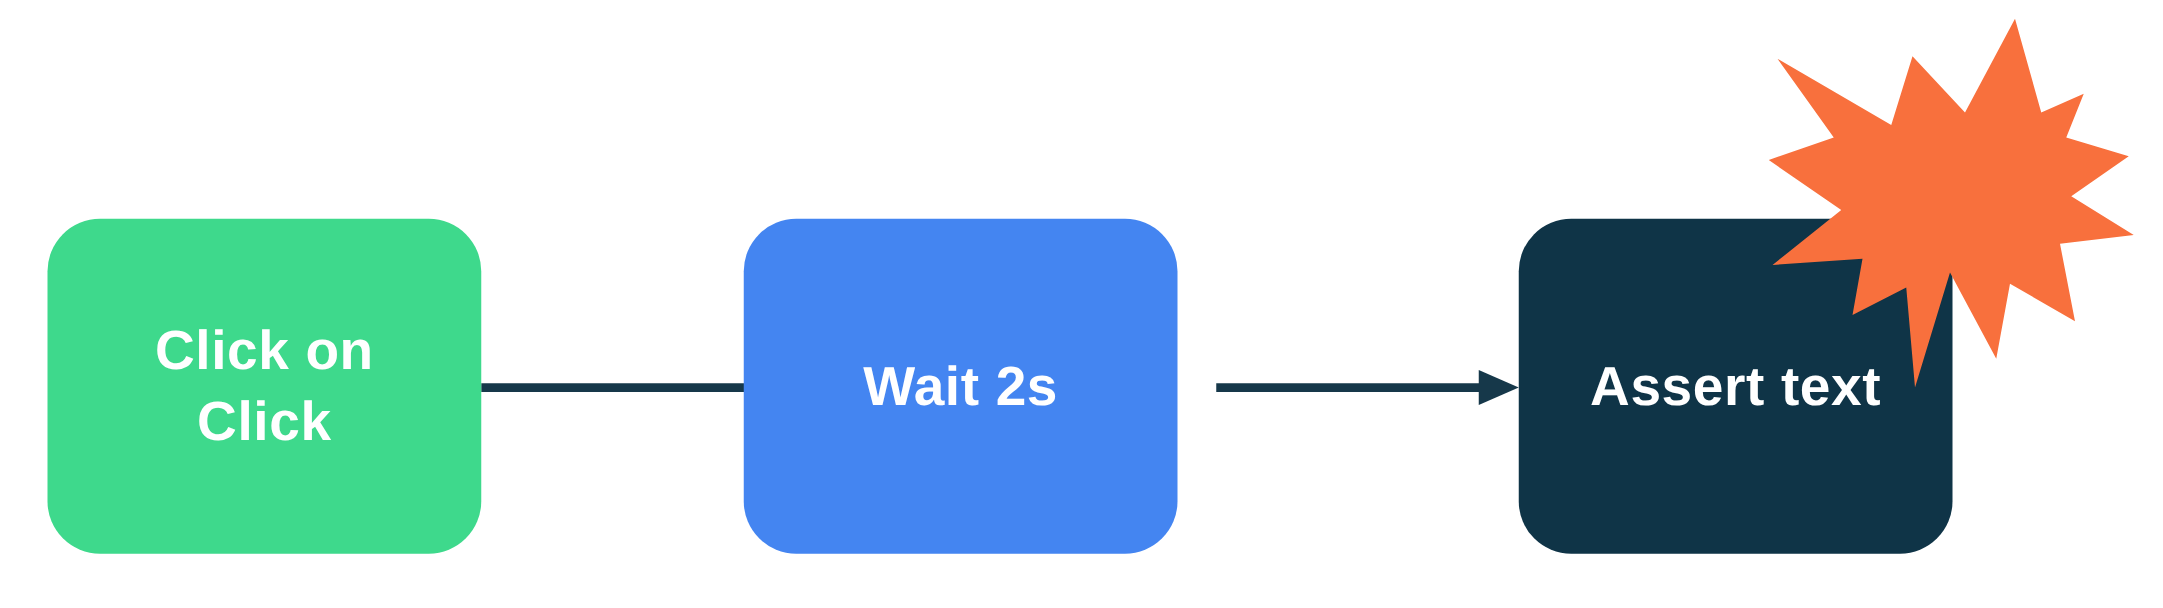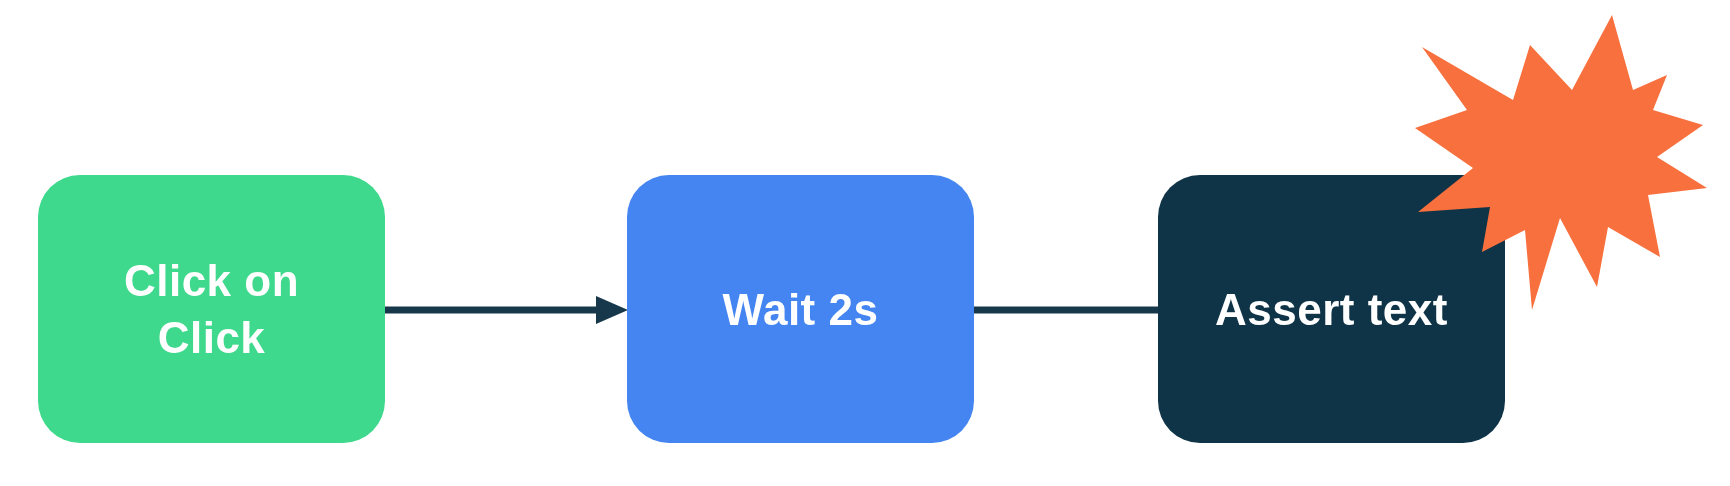--- a/index.html
+++ b/index.html
@@ -27,22 +27,22 @@
     width: 347px;
     height: 268px;
     border-radius: 42px;
     display: flex;
     align-items: center;
     justify-content: center;
     text-align: center;
     z-index: 2;
   }
   .node-1 { left: 38px; }
-  .node-2 { left: 627px; }
-  .node-3 { left: 1158px; }
+  .node-2 { left: 595px; }
+  .node-3 { left: 1215px; }
   .node-label {
     font-weight: 700;
     font-size: 44px;
     line-height: 57px;
     letter-spacing: 0.5px;
   }
   .burst-svg {
     position: absolute;
     left: 1412px;
     top: 10px;

